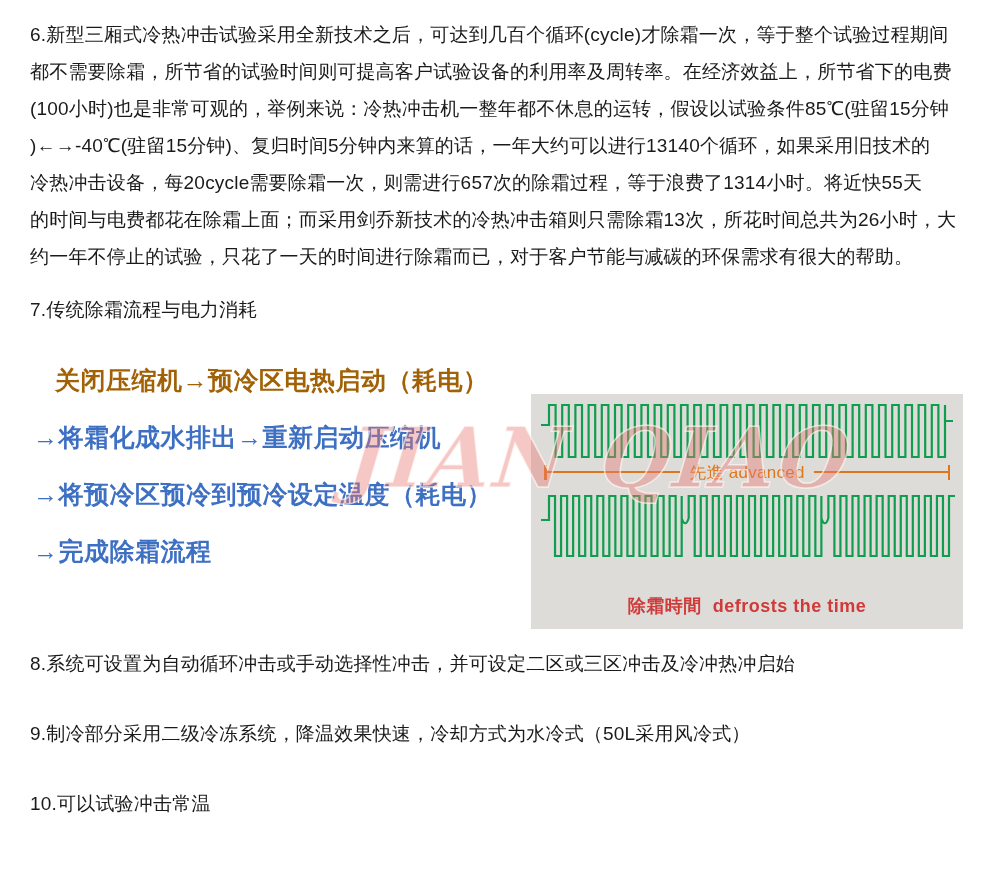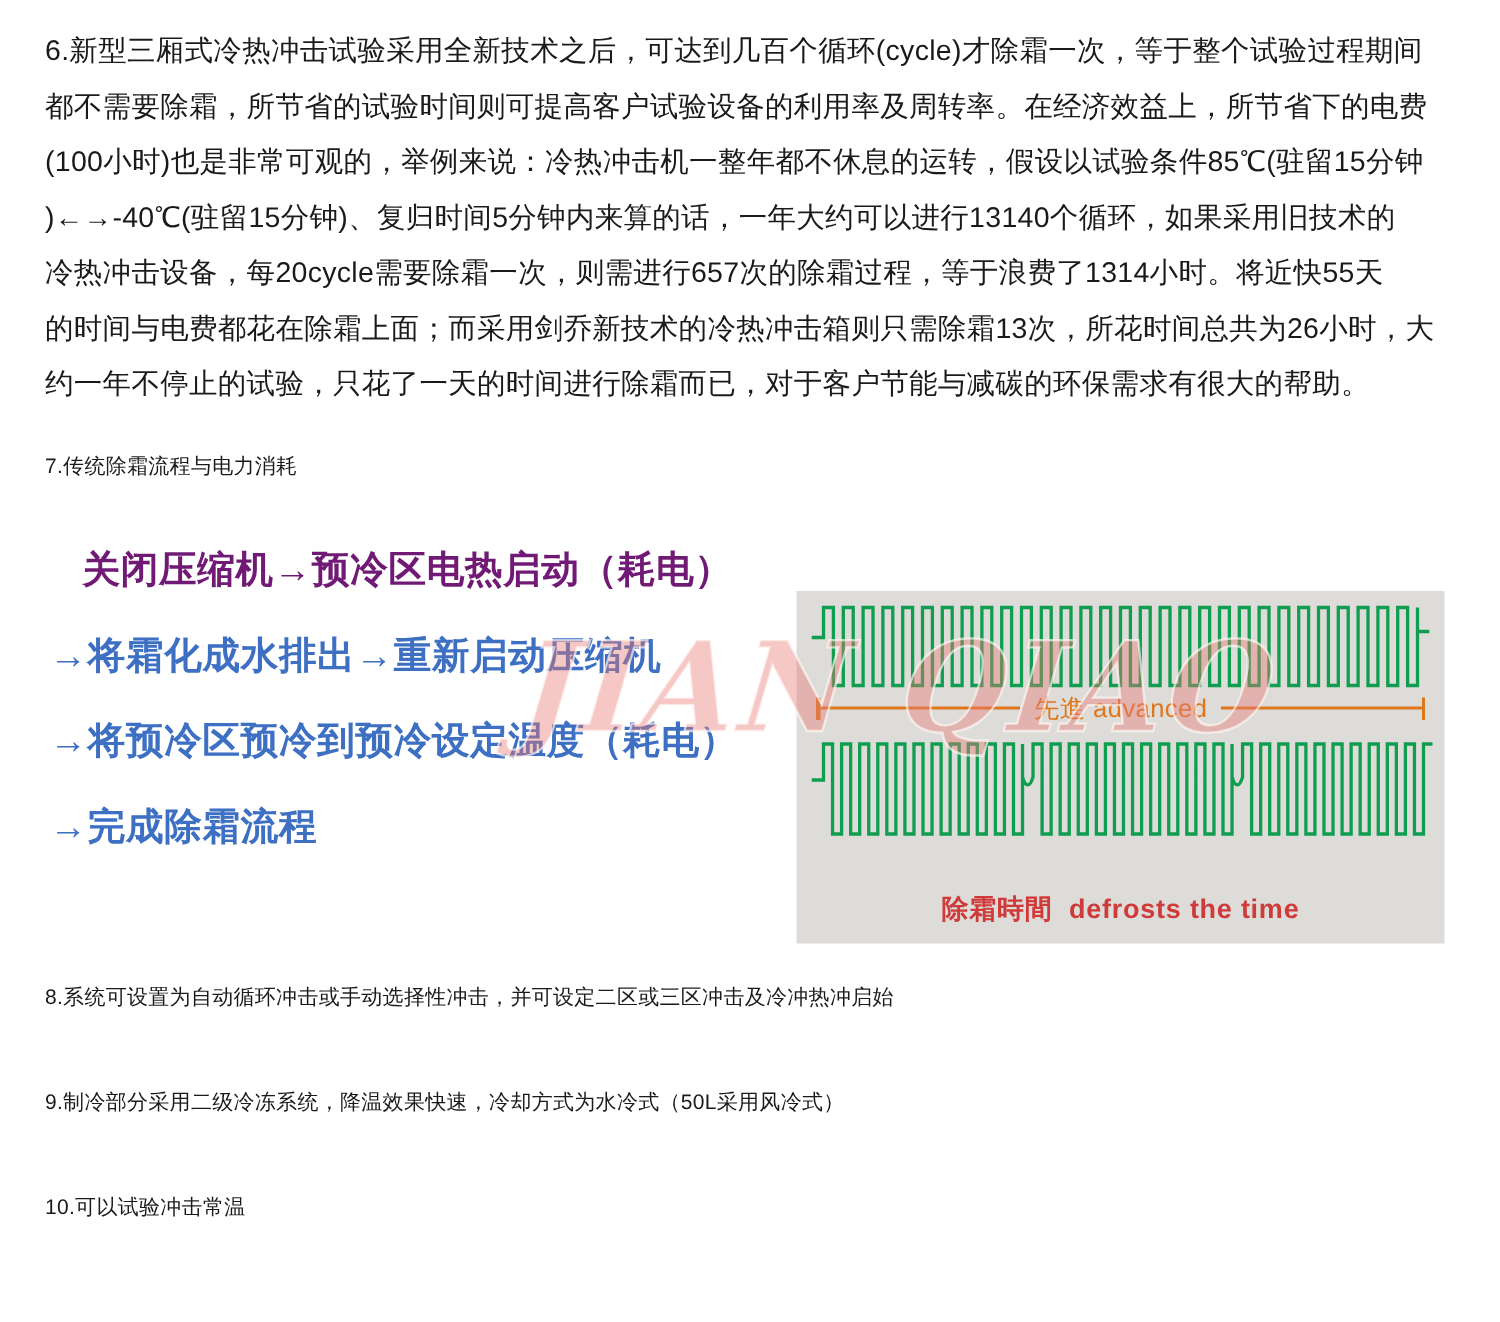--- a/index.html
+++ b/index.html
@@ -4,21 +4,21 @@
 <style>
   html,body{margin:0;padding:0;background:#fff;}
   .page{
     position:relative;width:1000px;height:881px;background:#ffffff;overflow:hidden;
     font-family:"Liberation Sans",sans-serif;color:#1a1a1a;
   }
   
   .intro{position:absolute;left:30px;top:16px;width:950px;}
   .intro .line{font-size:19px;line-height:37px;white-space:nowrap;letter-spacing:0.2px;}
   
-  .section{position:absolute;left:30px;font-size:14px;line-height:24px;white-space:nowrap;letter-spacing:0.2px;}
+  .section{position:absolute;left:30px;font-size:19px;line-height:24px;white-space:nowrap;letter-spacing:0.2px;}
   #sec7{top:298px;}
   #sec8{top:652px;}
   #sec9{top:722px;}
   #sec10{top:792px;}
   
   .flow{position:absolute;left:33px;top:352px;width:500px;}
   .flow .step{
     font-size:25px;font-weight:bold;line-height:57px;color:#3d6fc3;white-space:nowrap;letter-spacing:0.5px;
   }
   .flow .step:first-child{padding-left:22px;}
@@ -66,21 +66,21 @@
     <div class="line">(100小时)也是非常可观的，举例来说：冷热冲击机一整年都不休息的运转，假设以试验条件85℃(驻留15分钟</div>
     <div class="line">)←→-40℃(驻留15分钟)、复归时间5分钟内来算的话，一年大约可以进行13140个循环，如果采用旧技术的</div>
     <div class="line">冷热冲击设备，每20cycle需要除霜一次，则需进行657次的除霜过程，等于浪费了1314小时。将近快55天</div>
     <div class="line">的时间与电费都花在除霜上面；而采用剑乔新技术的冷热冲击箱则只需除霜13次，所花时间总共为26小时，大</div>
     <div class="line">约一年不停止的试验，只花了一天的时间进行除霜而已，对于客户节能与减碳的环保需求有很大的帮助。</div>
   </div>
 
   <div class="section" id="sec7">7.传统除霜流程与电力消耗</div>
 
   <div class="flow">
-    <div class="step" style="color: #701a75;">关闭压缩机→预冷区电热启动（耗电）</div>
+    <div class="step" style="color: #a16207;">关闭压缩机→预冷区电热启动（耗电）</div>
     <div class="step" style="color: rgb(61, 111, 195);">→将霜化成水排出→重新启动压缩机</div>
     <div class="step" style="color: rgb(61, 111, 195);">→将预冷区预冷到预冷设定温度（耗电）</div>
     <div class="step" style="color: rgb(61, 111, 195);">→完成除霜流程</div>
   </div>
 
   <div class="diagram" style="background: rgb(222, 220, 216); margin-top: 39px;">
     <svg id="wave-advanced" class="wave" width="412" height="66" viewBox="0 0 412 66">
       <path id="wave-advanced-path" fill="none" stroke-width="2.2" d="M0 25 H8 V5 h6.6 V57 h6.6 V5 h6.6 V57 h6.6 V5 h6.6 V57 h6.6 V5 h6.6 V57 h6.6 V5 h6.6 V57 h6.6 V5 h6.6 V57 h6.6 V5 h6.6 V57 h6.6 V5 h6.6 V57 h6.6 V5 h6.6 V57 h6.6 V5 h6.6 V57 h6.6 V5 h6.6 V57 h6.6 V5 h6.6 V57 h6.6 V5 h6.6 V57 h6.6 V5 h6.6 V57 h6.6 V5 h6.6 V57 h6.6 V5 h6.6 V57 h6.6 V5 h6.6 V57 h6.6 V5 h6.6 V57 h6.6 V5 h6.6 V57 h6.6 V5 h6.6 V57 h6.6 V5 h6.6 V57 h6.6 V5 h6.6 V57 h6.6 V5 h6.6 V57 h6.6 V5 h6.6 V57 h6.6 V5 h6.6 V57 h6.6 V5 h6.6 V57 h6.6 V5 h6.6 V57 h6.6 V5 h6.6 V57 h6.6 V5 h6.6 V57 h6.6 V5 h6.6 V57 h6.6 V5 V21 H412" stroke="#0f9d4f"></path>
     </svg>
 

